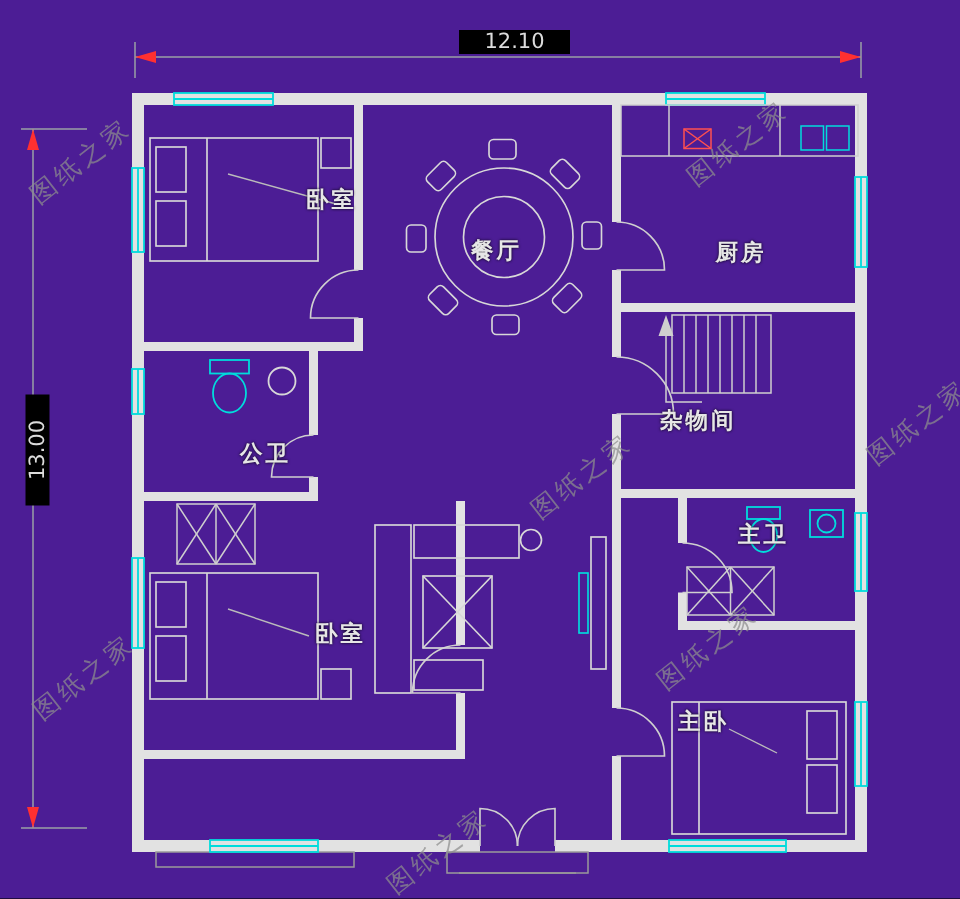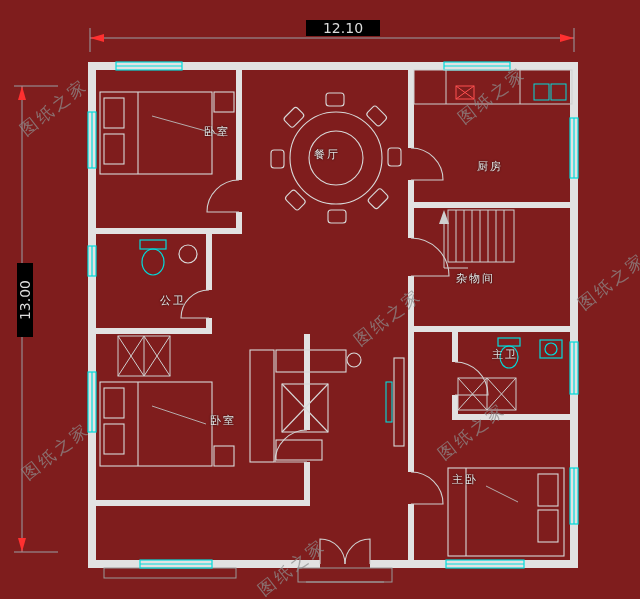--- a/index.html
+++ b/index.html
@@ -1,20 +1,20 @@
 <!DOCTYPE html>
 <html><head>
 <meta charset="utf-8">
 <style>
   html,body{margin:0;padding:0;background:#000;}
-  .stage{position:relative;width:640px;height:599px;background:#7f1d1d;overflow:hidden;
+  .stage{position:relative;width:640px;height:599px;background:#4c1d95;overflow:hidden;
          font-family:"DejaVu Sans","Liberation Sans",sans-serif;}
   .stage svg{position:absolute;left:0;top:0;}
-  .room-label{position:absolute;color:#e6e6e6;font-size:11px;white-space:nowrap;
-              letter-spacing:2px;text-shadow:0 0 2px #000;}
+  .room-label{position:absolute;color:#e6e6e6;font-size:15px;white-space:nowrap;
+              letter-spacing:2px;text-shadow:0 0 2px #000;font-weight:bold;}
   .dim-label{position:absolute;color:#dcdcdc;font-size:14px;text-align:center;
              background:#000;padding:0 3px;white-space:nowrap;}
   .dim-label.vert{transform:rotate(-90deg);}
   .wm{position:absolute;color:#8e8e8e;font-size:17px;opacity:.72;letter-spacing:3px;
       transform:rotate(-38deg);white-space:nowrap;pointer-events:none;}
 </style>
 </head>
 <body>
 
 <div class="stage">
@@ -230,24 +230,24 @@
       <line x1="224" y1="136" x2="152" y2="116"></line>
       <line x1="206" y1="424" x2="152" y2="406"></line>
       <line x1="486" y1="486" x2="518" y2="502"></line>
     </g>
   </svg>
 
   <div class="dim-label" style="left:306px;top:20px;width:68px;">12.10</div>
   <div class="dim-label vert" style="left:-12px;top:292px;width:68px;">13.00</div>
 
   <div class="room-label" style="left:204px;top:124px;">卧室</div>
-  <div class="room-label" style="left:314px;top:147px;">餐厅</div>
+  <div class="room-label" style="left:314px;top:158px;">餐厅</div>
   <div class="room-label" style="left:477px;top:159px;">厨房</div>
   <div class="room-label" style="left:160px;top:293px;">公卫</div>
-  <div class="room-label" style="left:456px;top:271px;">杂物间</div>
+  <div class="room-label" style="left:440px;top:271px;">杂物间</div>
   <div class="room-label" style="left:210px;top:413px;">卧室</div>
   <div class="room-label" style="left:492px;top:347px;">主卫</div>
   <div class="room-label" style="left:452px;top:472px;">主卧</div>
 
   <div class="wm" style="left:14px;top:96px;">图纸之家</div>
   <div class="wm" style="left:452px;top:84px;">图纸之家</div>
   <div class="wm" style="left:572px;top:270px;">图纸之家</div>
   <div class="wm" style="left:348px;top:306px;">图纸之家</div>
   <div class="wm" style="left:16px;top:440px;">图纸之家</div>
   <div class="wm" style="left:432px;top:420px;">图纸之家</div>

